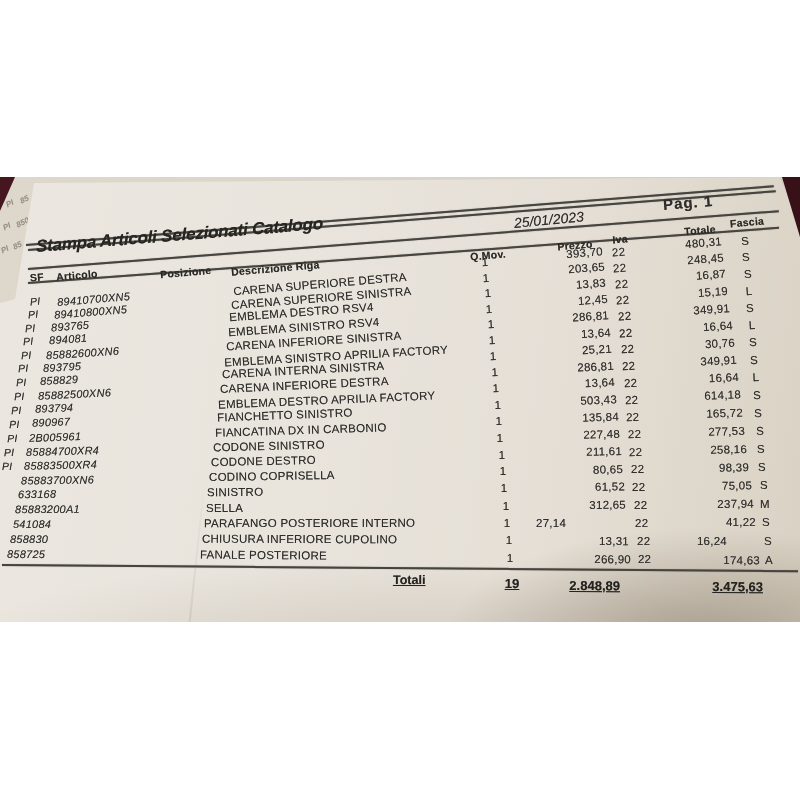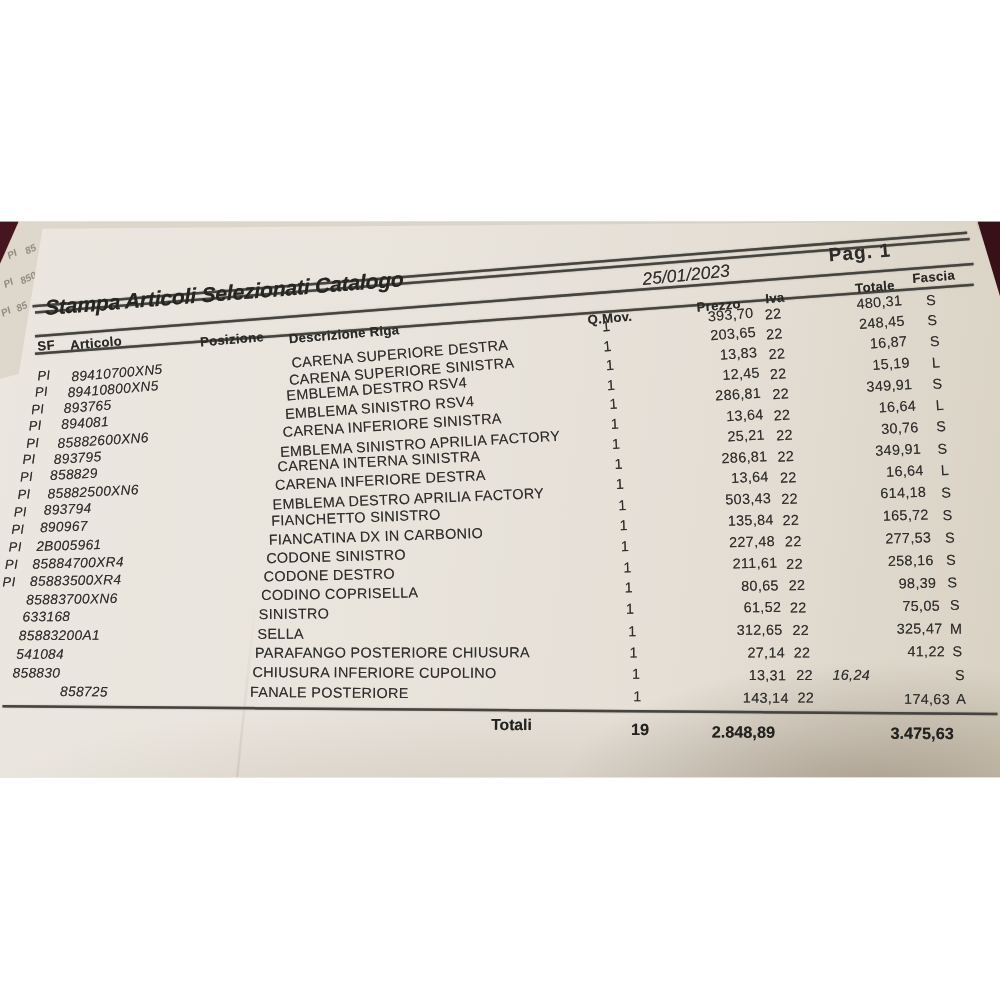--- a/index.html
+++ b/index.html
@@ -34,21 +34,21 @@
   #rule-a2{left:28px;top:72px;width:750px;transform:rotate(-4.5deg);}
   #rule-b {left:28px;top:91px;width:753px;transform:rotate(-4.4deg);}
   #rule-c {left:28px;top:105px;width:753px;transform:rotate(-4.2deg);}
   #rule-d {left:2px;top:387px;width:796px;transform:rotate(0.45deg);}
   #doc-title{left:36px;top:60px;font-size:17px;font-weight:bold;font-style:italic;
              letter-spacing:-.2px;transform:rotate(-4.6deg) skewX(-3deg);transform-origin:left center;color:#262521;}
   #doc-date{left:514px;top:38px;font-size:14px;font-style:italic;
             transform:rotate(-5.6deg);transform-origin:left center;}
   #doc-page{left:663px;top:19px;font-size:15px;font-weight:bold;letter-spacing:1px;
             transform:rotate(-4.6deg);transform-origin:left center;}
-  .tot{font-weight:bold;color:#23221f;}
+  .tot{font-weight:bold;color:#23221f;text-decoration:underline;}
   #tot-label {left:393px;top:396px;font-size:12.5px;transform:rotate(.4deg);}
   #tot-qmov  {left:494px;top:399px;width:36px;text-align:center;font-size:13px;transform:rotate(.4deg);}
   #tot-prezzo{left:528px;top:401px;width:92px;text-align:right;font-size:13px;transform:rotate(.4deg);}
   #tot-totale{left:671px;top:402px;width:92px;text-align:right;font-size:13px;transform:rotate(.4deg);}
   .hdr{font-weight:bold;font-size:10.5px;color:#2a2926;}
   .cell{font-size:11.5px;letter-spacing:.25px;}
   .ital{font-style:italic;}
   
   #crease{position:absolute;left:196px;top:300px;width:2px;height:150px;z-index:3;
           background:linear-gradient(180deg,rgba(120,108,90,0),rgba(120,108,90,.15));transform:rotate(6deg);}
@@ -207,40 +207,40 @@
           <span class="pr cell" style="font-size: 11.5px; top: 305.383px; left: 476.444px; width: 56px; text-align: center; transform: rotate(-0.677778deg);">1</span>
           <span class="pr cell" style="font-size: 11.5px; top: 304.244px; left: 532.778px; width: 92px; text-align: right; transform: rotate(-0.677778deg);">61,52</span>
           <span class="pr cell" style="font-size: 11.5px; top: 303.872px; left: 632.222px; transform: rotate(-0.677778deg);">22</span>
           <span class="pr cell" style="font-size: 11.5px; top: 302.744px; left: 659.556px; width: 92px; text-align: right; transform: rotate(-0.677778deg);">75,05</span>
           <span class="pr cell" style="font-size: 11.5px; top: 302.317px; left: 735.667px; width: 56px; text-align: center; transform: rotate(-0.677778deg);">S</span>
           <span class="pr cell ital" style="font-size: 11px; top: 326.116px; left: 15.3333px; transform: rotate(-0.383333deg);">85883200A1</span>
           <span class="pr cell" style="font-size: 11.5px; top: 324.534px; left: 205.5px; transform: rotate(-0.383333deg);">SELLA</span>
           <span class="pr cell" style="font-size: 11.5px; top: 322.525px; left: 477.833px; width: 56px; text-align: center; transform: rotate(-0.383333deg);">1</span>
           <span class="pr cell" style="font-size: 11.5px; top: 321.879px; left: 534.333px; width: 92px; text-align: right; transform: rotate(-0.383333deg);">312,65</span>
           <span class="pr cell" style="font-size: 11.5px; top: 321.669px; left: 633.667px; transform: rotate(-0.383333deg);">22</span>
-          <span class="pr cell" style="font-size: 11.5px; top: 321.027px; left: 661.667px; width: 92px; text-align: right; transform: rotate(-0.383333deg);">325,47</span>
+          <span class="pr cell" style="font-size: 11.5px; top: 321.027px; left: 661.667px; width: 92px; text-align: right; transform: rotate(-0.383333deg);">237,94</span>
           <span class="pr cell" style="font-size: 11.5px; top: 320.791px; left: 737px; width: 56px; text-align: center; transform: rotate(-0.383333deg);">M</span>
           <span class="pr cell ital" style="font-size: 11px; top: 340.877px; left: 12.5556px; transform: rotate(-0.0888888deg);">541084</span>
-          <span class="pr cell" style="font-size: 11.5px; top: 340.271px; left: 203.667px; transform: rotate(-0.0888888deg);">PARAFANGO POSTERIORE CHIUSURA</span>
+          <span class="pr cell" style="font-size: 11.5px; top: 340.271px; left: 203.667px; transform: rotate(-0.0888888deg);">PARAFANGO POSTERIORE INTERNO</span>
           <span class="pr cell" style="font-size: 11.5px; top: 339.8px; left: 479.222px; width: 56px; text-align: center; transform: rotate(-0.0888888deg);">1</span>
-          <span class="pr cell" style="font-size: 11.5px; top: 339.65px; left: 535.889px; width: 92px; text-align: right; transform: rotate(-0.0888888deg);">27,14</span>
+          <span class="pr cell" style="font-size: 11.5px; top: 339.65px; left: 535.889px; width: 92px; transform: rotate(-0.0888888deg);">27,14</span>
           <span class="pr cell" style="font-size: 11.5px; top: 339.602px; left: 635.111px; transform: rotate(-0.0888888deg);">22</span>
           <span class="pr cell" style="font-size: 11.5px; top: 339.452px; left: 663.778px; width: 92px; text-align: right; transform: rotate(-0.0888888deg);">41,22</span>
           <span class="pr cell" style="font-size: 11.5px; top: 339.398px; left: 738.333px; width: 56px; text-align: center; transform: rotate(-0.0888888deg);">S</span>
           <span class="pr cell ital" style="font-size: 11px; top: 355.73px; left: 9.77778px; transform: rotate(0.205556deg);">858830</span>
           <span class="pr cell" style="font-size: 11.5px; top: 356.109px; left: 201.833px; transform: rotate(0.205556deg);">CHIUSURA INFERIORE CUPOLINO</span>
           <span class="pr cell" style="font-size: 11.5px; top: 357.21px; left: 480.611px; width: 56px; text-align: center; transform: rotate(0.205556deg);">1</span>
           <span class="pr cell" style="font-size: 11.5px; top: 357.557px; left: 537.444px; width: 92px; text-align: right; transform: rotate(0.205556deg);">13,31</span>
           <span class="pr cell" style="font-size: 11.5px; top: 357.669px; left: 636.556px; transform: rotate(0.205556deg);">22</span>
-          <span class="pr cell" style="font-size: 11.5px; top: 358.018px; left: 665.889px; width: 92px; text-align: left; transform: rotate(0.205556deg); font-style: italic;">16,24</span>
+          <span class="pr cell" style="font-size: 11.5px; top: 358.018px; left: 665.889px; width: 92px; text-align: center; transform: rotate(0.205556deg);">16,24</span>
           <span class="pr cell" style="font-size: 11.5px; top: 358.139px; left: 739.667px; width: 56px; text-align: center; transform: rotate(0.205556deg);">S</span>
-          <span class="pr cell ital" style="font-size: 11px; top: 370.674px; left: 7px; transform: rotate(0.5deg); margin-left: 41px;">858725</span>
+          <span class="pr cell ital" style="font-size: 11px; top: 370.674px; left: 7px; transform: rotate(0.5deg);">858725</span>
           <span class="pr cell" style="font-size: 11.5px; top: 372.048px; left: 200px; transform: rotate(0.5deg);">FANALE POSTERIORE</span>
           <span class="pr cell" style="font-size: 11.5px; top: 374.754px; left: 482px; width: 56px; text-align: center; transform: rotate(0.5deg);">1</span>
-          <span class="pr cell" style="font-size: 11.5px; top: 375.6px; left: 539px; width: 92px; text-align: right; transform: rotate(0.5deg);">143,14</span>
+          <span class="pr cell" style="font-size: 11.5px; top: 375.6px; left: 539px; width: 92px; text-align: right; transform: rotate(0.5deg);">266,90</span>
           <span class="pr cell" style="font-size: 11.5px; top: 375.871px; left: 638px; transform: rotate(0.5deg);">22</span>
           <span class="pr cell" style="font-size: 11.5px; top: 376.726px; left: 668px; width: 92px; text-align: right; transform: rotate(0.5deg);">174,63</span>
           <span class="pr cell" style="font-size: 11.5px; top: 377.014px; left: 741px; width: 56px; text-align: center; transform: rotate(0.5deg);">A</span>
         </div>
 
       <div class="pr tot" id="tot-label">Totali</div>
       <div class="pr tot" id="tot-qmov">19</div>
       <div class="pr tot" id="tot-prezzo">2.848,89</div>
       <div class="pr tot" id="tot-totale">3.475,63</div>
     </div>

